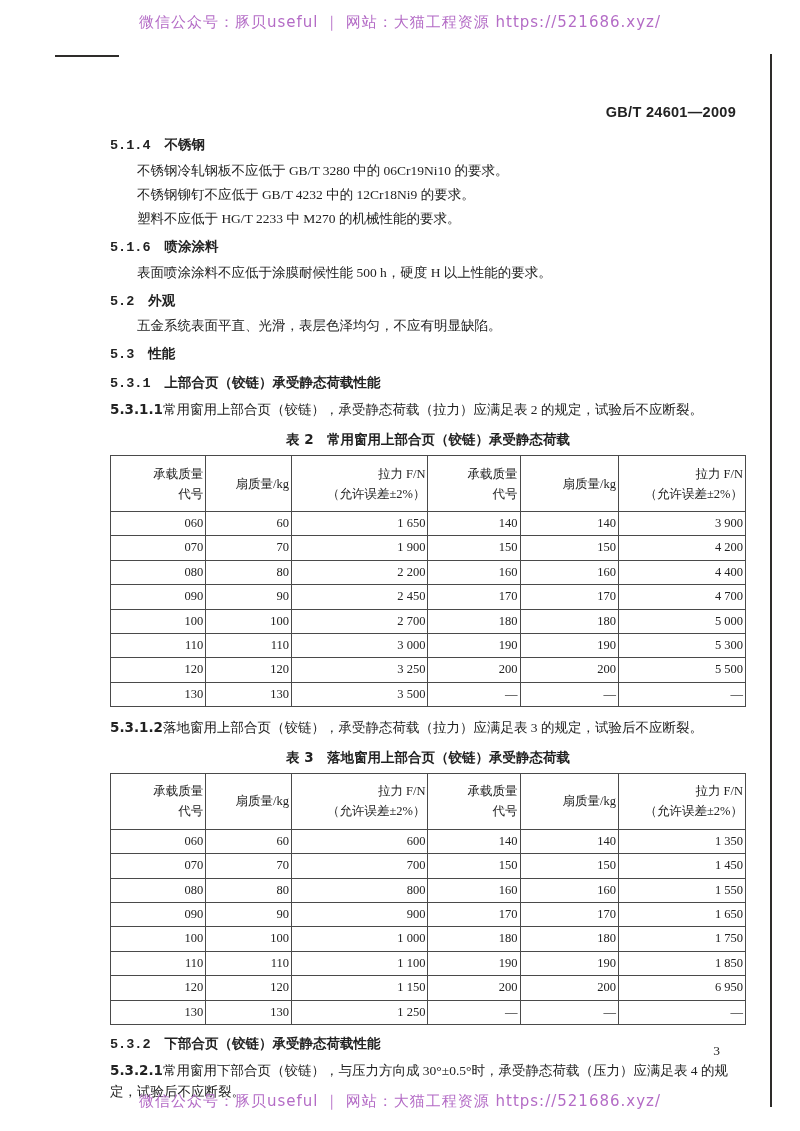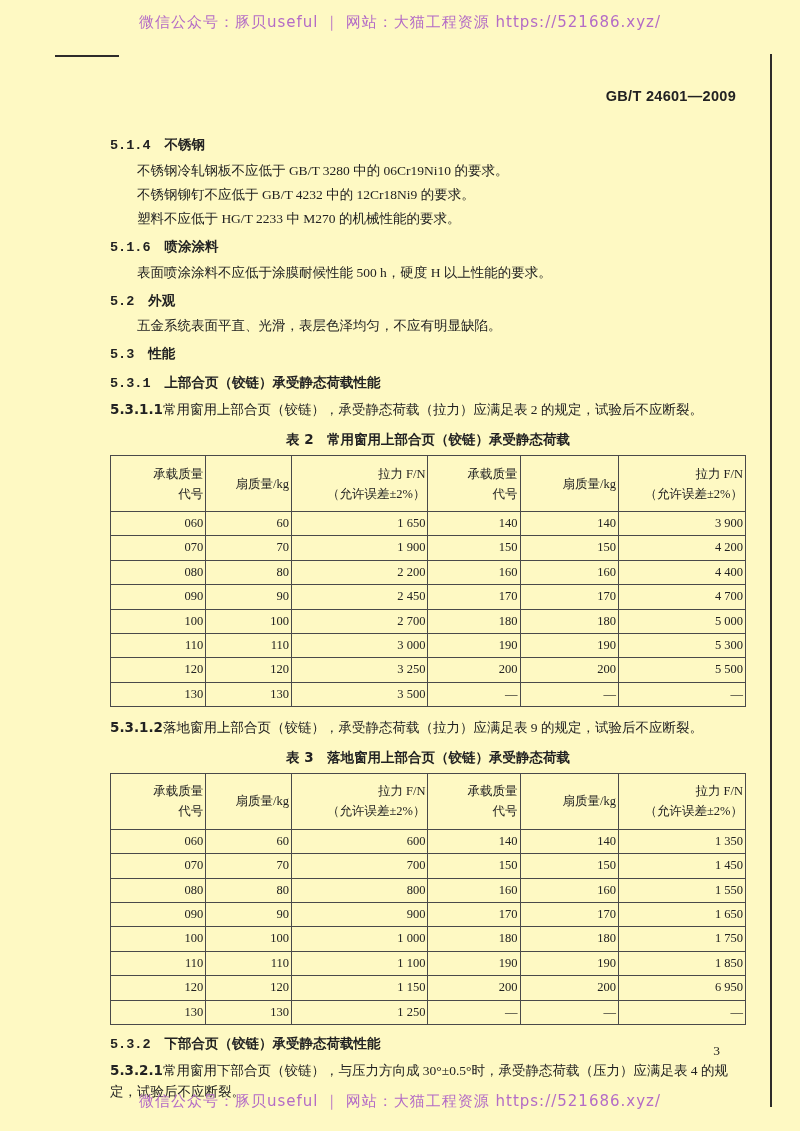--- a/index.html
+++ b/index.html
@@ -1,32 +1,32 @@
 <!DOCTYPE html>
 <html><head>
 <meta charset="utf-8">
 <style>
   * { margin:0; padding:0; box-sizing:border-box; }
   html,body { background:#d9d9d9; }
   .page {
     position:relative; width:800px; height:1131px; margin:0 auto;
-    background:#fef9c3; color:#222; overflow:hidden;
+    background:#ffffff; color:#222; overflow:hidden;
     font-family:"Liberation Serif","DejaVu Serif",serif;
   }
   .watermark {
     position:absolute; left:0; width:100%; text-align:center;
     font-family:"DejaVu Sans","Liberation Sans",sans-serif;
     font-size:15px; letter-spacing:1px; color:#b46cc6;
   }
   .watermark.top { top:13px; }
   .watermark.bottom { bottom:20px; }
   .right-rule { position:absolute; right:28px; top:54px; bottom:24px; width:2px; background:#2e2c2a; }
   .tick-rule { position:absolute; left:55px; top:55px; width:64px; height:2px; background:#2e2c2a; }
   .doc-number {
-    position:absolute; top:88px; right:64px;
+    position:absolute; top:104px; right:64px;
     font-family:"Liberation Sans","DejaVu Sans",sans-serif;
     font-weight:bold; font-size:14.5px; letter-spacing:.3px;
   }
   .content { position:absolute; left:110px; top:128px; width:636px; font-size:13.5px; line-height:1.55; }
   .sec-h {
     font-family:Liberation Mono, monospace;
     font-weight:bold; font-size:13.5px; margin:8px 0 4px;
   }
   .sec-h .num { margin-right:14px; }
   p.body-p { text-indent:2em; margin:3px 0; }
@@ -177,21 +177,21 @@
             <td>130</td>
             <td>3 500</td>
             <td>—</td>
             <td>—</td>
             <td>—</td>
           </tr>
         </tbody>
     </table>
 
     <p class="clause-p">
-      <span class="num">5.3.1.2</span><span>落地窗用上部合页（铰链），承受静态荷载（拉力）应满足表 9 的规定，试验后不应断裂。</span>
+      <span class="num">5.3.1.2</span><span>落地窗用上部合页（铰链），承受静态荷载（拉力）应满足表 3 的规定，试验后不应断裂。</span>
     </p>
 
     <div class="tbl-title">表 3　落地窗用上部合页（铰链）承受静态荷载</div>
     <table class="std">
       <thead>
           <tr>
             <th>承载质量<br>代号</th>
             <th>扇质量/kg</th>
             <th>拉力 F/N<br>（允许误差±2%）</th>
             <th>承载质量<br>代号</th>

